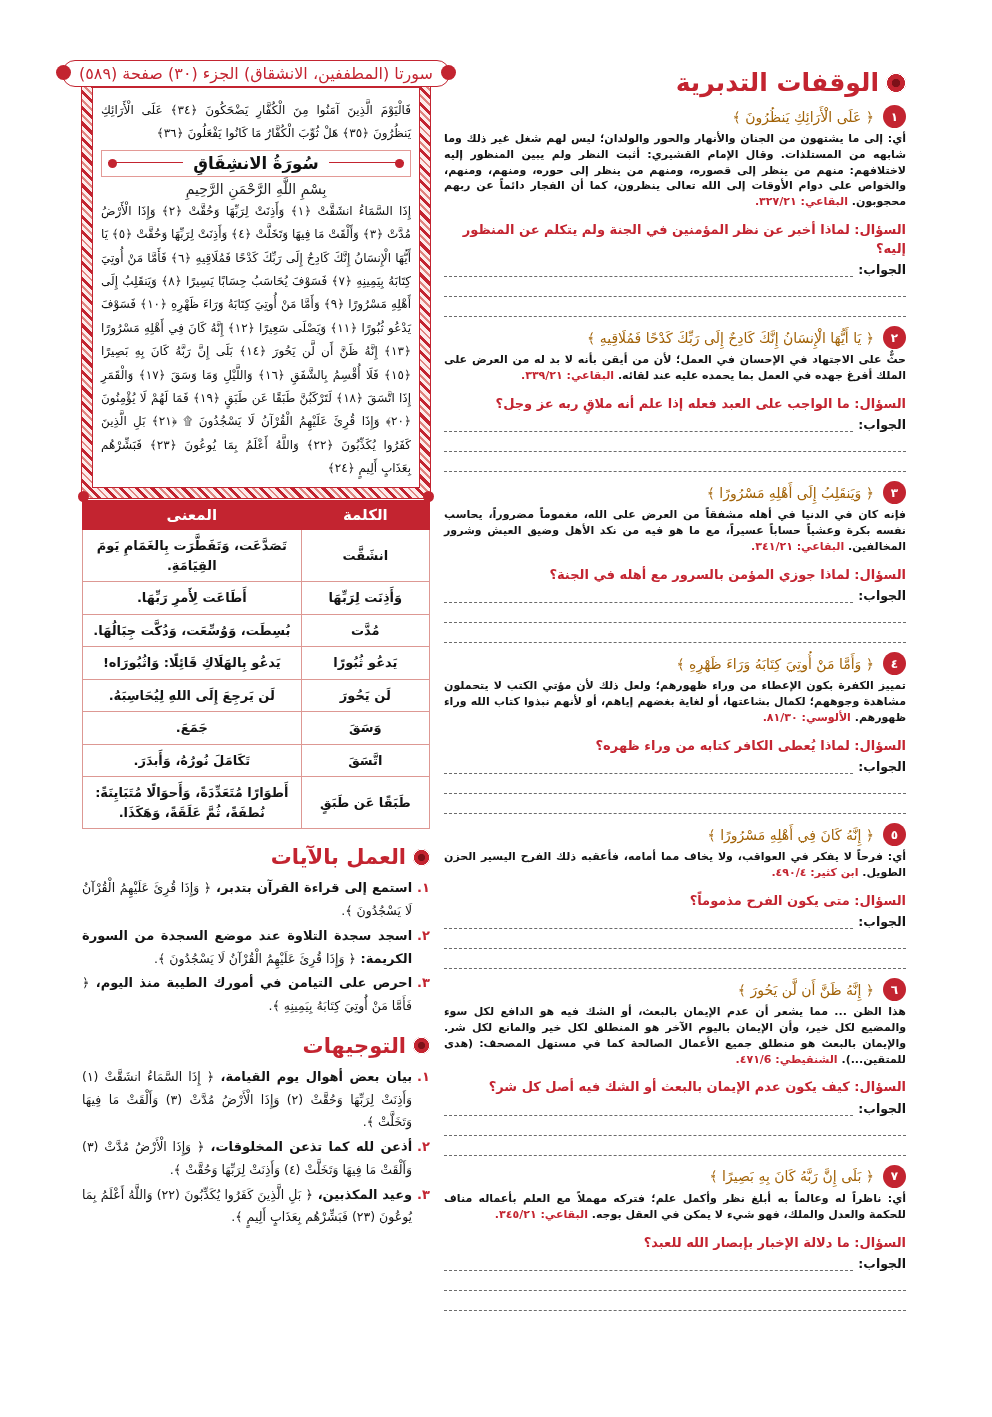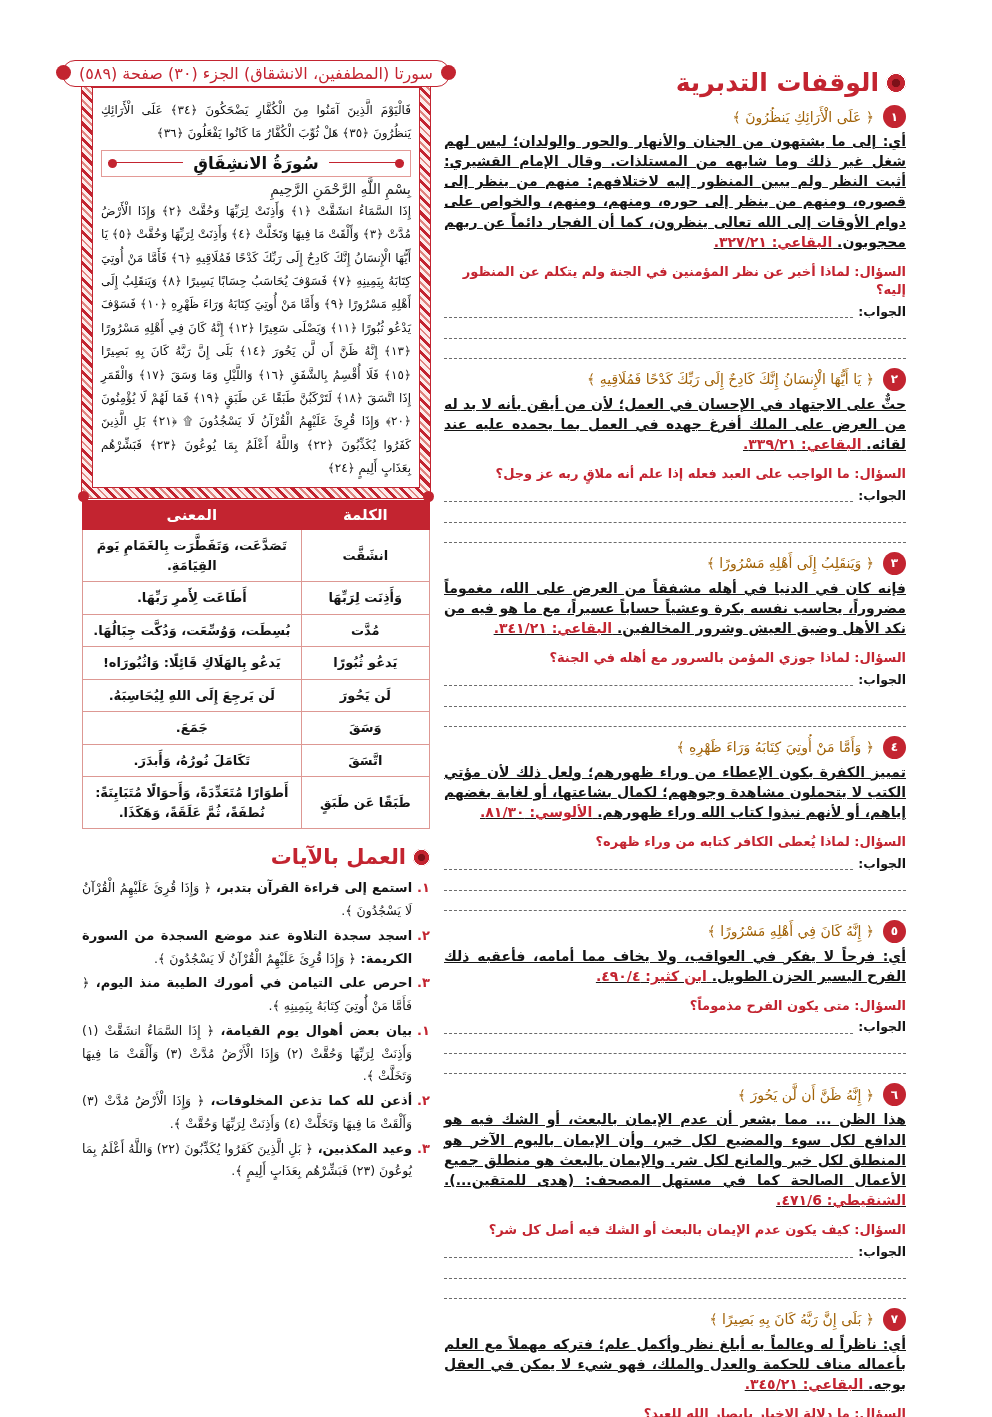--- a/index.html
+++ b/index.html
@@ -19,24 +19,24 @@
     background:radial-gradient(circle,#7c1118 0 29%,var(--red) 31% 62%,#ffffff 64% 70%,var(--red) 72% 100%);}
   .rosette.small{width:17px;height:17px;}
 
   
   .col-right{width:462px;flex:none;}
   .stop{margin-bottom:9px;}
   .stop-head{display:flex;align-items:center;gap:9px;margin:4px 0 3px;}
   .stop-num{width:23px;height:23px;border-radius:50%;background:var(--red);color:#fff;
     font-size:12px;font-weight:bold;display:flex;align-items:center;justify-content:center;flex:none;}
   .stop-quote{font-size:14px;color:#a16207;}
-  .stop-body{font-size:14px;font-weight:bold;color:#141414;text-align:justify;line-height:1.44;text-decoration:underline;}
+  .stop-body{font-size:11px;font-weight:bold;color:#141414;text-align:justify;line-height:1.44;}
   .ref{color:var(--red);}
   .stop-q{color:var(--red);font-size:13px;font-weight:bold;line-height:1.42;margin-top:11px;}
-  .ans-row{display:flex;align-items:center;gap:5px;font-size:12.5px;font-weight:bold;color:#141414;margin-top:4px;}
+  .ans-row{display:flex;align-items:flex-end;gap:5px;font-size:12.5px;font-weight:bold;color:#141414;margin-top:4px;}
   .ans-fill{flex:1;border-bottom:1.4px dashed var(--line);height:13px;}
   .ans-line{border-bottom:1.4px dashed var(--line);height:19px;}
 
   
   .col-left{flex:1;min-width:0;}
 
   
   .mushaf{position:relative;margin-top:17px;background:#fff;
     border:10px solid transparent;
     border-image:repeating-linear-gradient(45deg,var(--red) 0 3px,#fdeceb 3px 6px,#e0837f 6px 8px,#fdeceb 8px 11px) 10;
@@ -51,21 +51,21 @@
   .cd-tr{top:-14px;right:-14px;} .cd-tl{top:-14px;left:-14px;}
   .cd-br{bottom:-14px;right:-14px;} .cd-bl{bottom:-14px;left:-14px;}
   .m-text{font-size:12px;line-height:1.95;text-align:justify;color:#111;}
   .surah-band{display:flex;align-items:center;gap:6px;border:1px solid #e39a96;
     margin:4px 0;padding:3px 6px;color:var(--red);}
   .surah-band .title{flex:none;font-size:16.5px;font-weight:bold;color:#111;padding:0 4px;}
   .flourish{flex:1;height:12px;position:relative;}
   .flourish::before{content:"";position:absolute;top:5px;left:0;right:0;border-top:1.6px solid var(--red);}
   .flourish::after{content:"";position:absolute;top:2px;width:9px;height:9px;border-radius:50%;background:var(--red);}
   .flourish.f-r::after{right:0;} .flourish.f-l::after{left:0;}
-  .basmala{text-align:right;font-size:14px;color:#222;margin:2px 0 3px;}
+  .basmala{text-align:center;font-size:14px;color:#222;margin:2px 0 3px;}
 
   
   .wm-table{width:100%;border-collapse:collapse;margin-top:2px;}
   .wm-table th{background:var(--red);color:#fff;font-size:15px;font-weight:bold;padding:5px 4px;border:1px solid var(--red);margin-top:20px;}
   .wm-table td{border:1px solid #dd9893;padding:6px 5px;text-align:center;
     font-weight:bold;font-size:13px;color:#141414;line-height:1.5;}
   .wm-table td.word{width:37%;}
 
   
   .num-item{display:flex;gap:5px;font-size:13px;font-weight:bold;color:#141414;
@@ -303,20 +303,24 @@
   </div>
 
   <div class="num-item">
     <span class="num-label">٣.</span>
     <span><span>احرص على التيامن في أمورك الطيبة منذ اليوم،</span> <span class="num-quote">﴿ فَأَمَّا مَنْ أُوتِيَ كِتَابَهُ بِيَمِينِهِ ﴾.</span></span>
   </div>
 </div>
     </div>
 
     <div>
+      <div class="sec-head mid">
+        <span class="rosette small"></span>
+        <span>التوجيهات</span>
+      </div>
       <div id="tawjihat-list">
   <div class="num-item">
     <span class="num-label">١.</span>
     <span><span>بيان بعض أهوال يوم القيامة،</span> <span class="num-quote">﴿ إِذَا السَّمَاءُ انشَقَّتْ (١) وَأَذِنَتْ لِرَبِّهَا وَحُقَّتْ (٢) وَإِذَا الْأَرْضُ مُدَّتْ (٣) وَأَلْقَتْ مَا فِيهَا وَتَخَلَّتْ ﴾.</span></span>
   </div>
 
   <div class="num-item">
     <span class="num-label">٢.</span>
     <span><span>أذعن لله كما تذعن المخلوقات،</span> <span class="num-quote">﴿ وَإِذَا الْأَرْضُ مُدَّتْ (٣) وَأَلْقَتْ مَا فِيهَا وَتَخَلَّتْ (٤) وَأَذِنَتْ لِرَبِّهَا وَحُقَّتْ ﴾.</span></span>
   </div>

